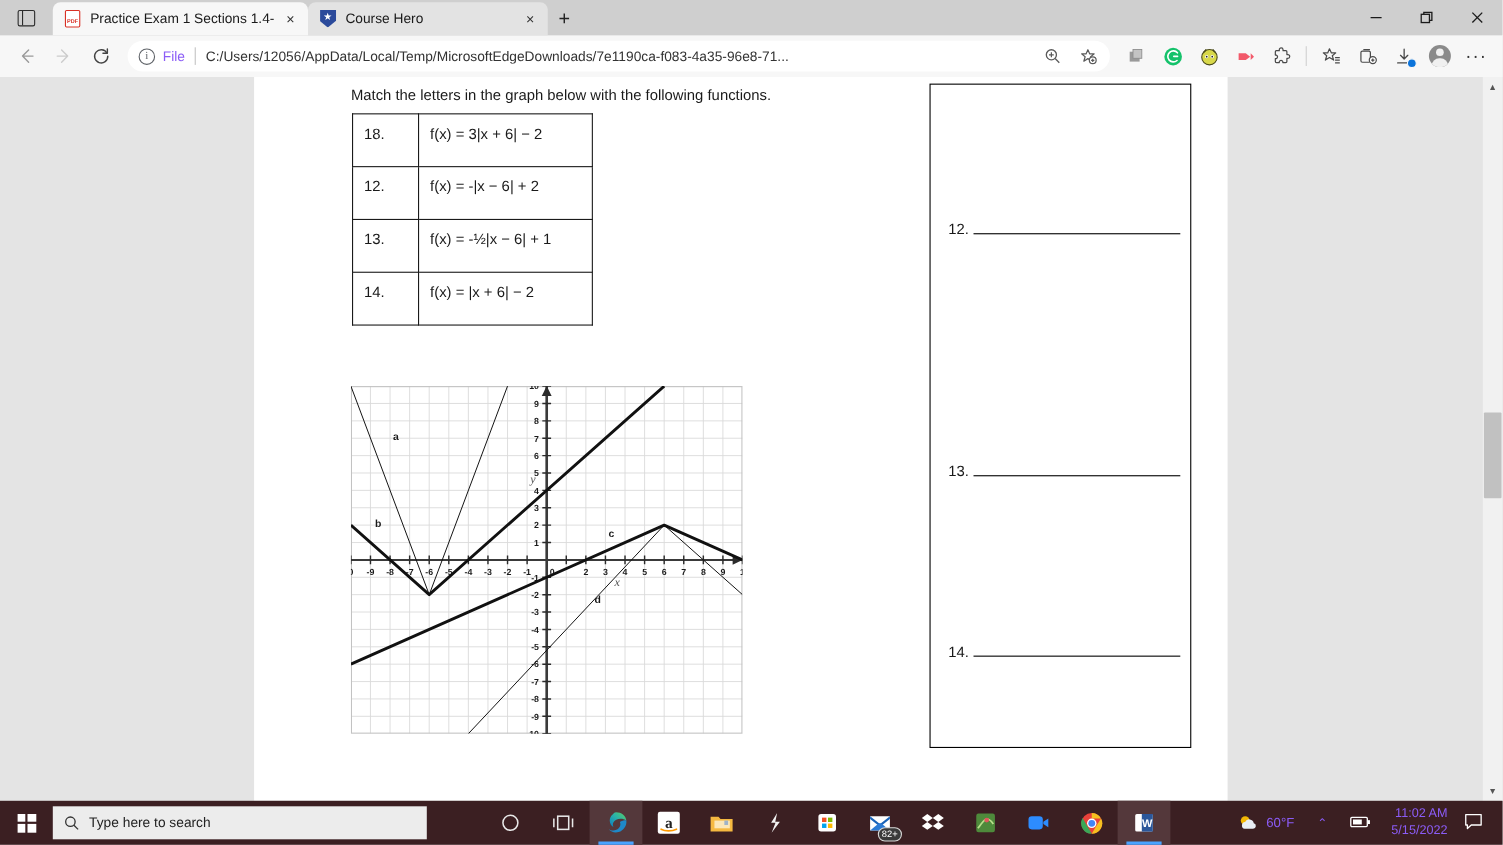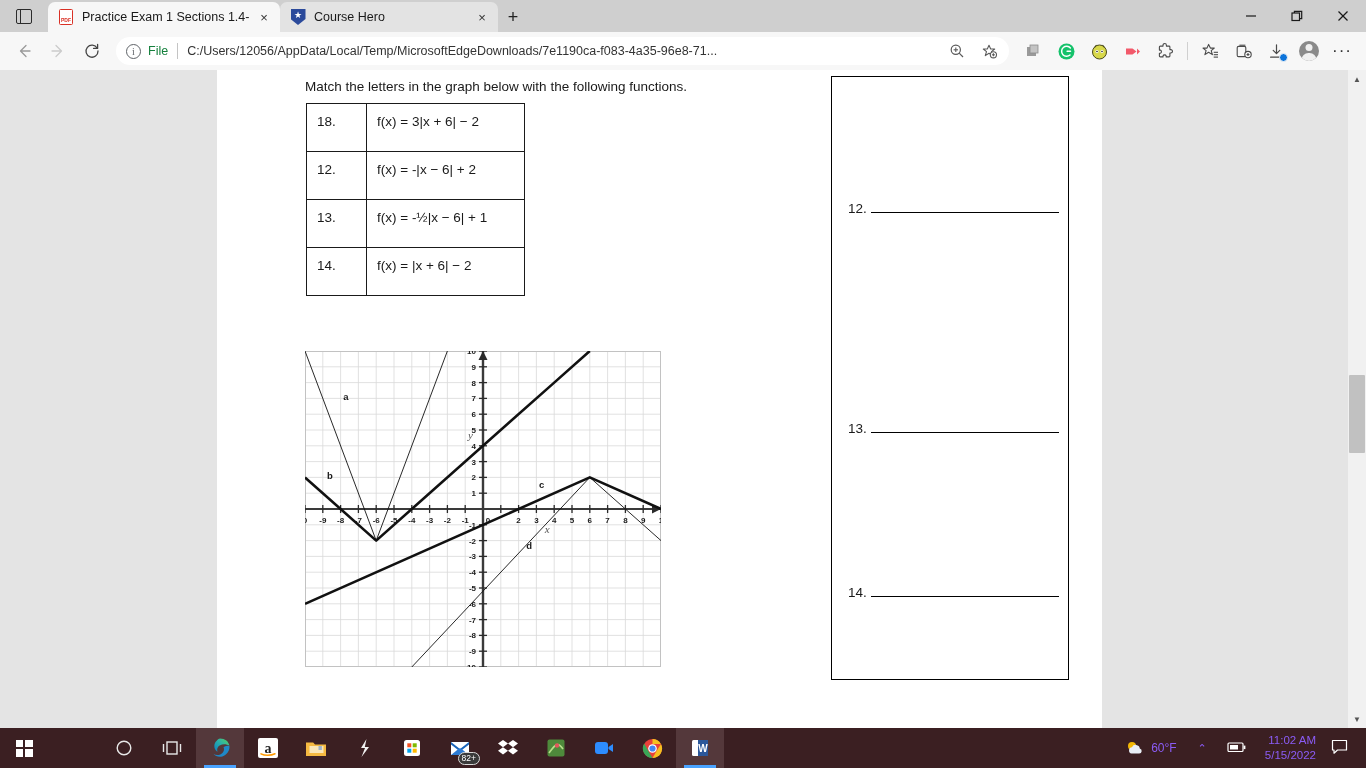--- a/index.html
+++ b/index.html
@@ -82,21 +82,21 @@
   .omnibox {
     flex: 1; height: 28px; background: #fff; border-radius: 14px;
     display: flex; align-items: center; padding: 0 4px 0 10px;
     margin: 0 6px; font-size: 12.5px; color: #222; min-width: 0;
   }
   .omnibox .info-ico {
     width: 15px; height: 15px; border: 1.3px solid #5f6368; border-radius: 50%;
     font-size: 10px; color: #5f6368; display: flex; align-items: center;
     justify-content: center; font-family: "Liberation Serif", serif; flex: 0 0 15px;
   }
-  .omnibox .filelabel { margin-left: 7px; color: #15803d; }
+  .omnibox .filelabel { margin-left: 7px; color: #8b5cf6; }
   .omnibox .divider {
     width: 1px; height: 16px; background: #c4c4c4; margin: 0 9px;
   }
   .omnibox .url {
     color: #333; white-space: nowrap; overflow: hidden; flex: 1;
   }
   .tb-right { display: flex; align-items: center; gap: 1px; }
   .ext-sep { width: 1px; height: 18px; background: #d0d0d0; margin: 0 5px; }
   .badge-dot {
     position: absolute; right: 4px; bottom: 4px; width: 9px; height: 9px;
@@ -116,21 +116,21 @@
     transform: translateX(-50%); width: 15px; height: 11px;
     border-radius: 7px 7px 0 0; background: #f0f0f0;
   }
 
   
   .viewer {
     position: absolute; left: 0; top: 70px; right: 0; bottom: 0;
     background: #e4e4e4; overflow: hidden;
   }
   .pdfpage {
-    position: absolute; left: 217px; top: 0; width: 885px; height: 658px;
+    position: absolute; left: 231px; top: 0; width: 885px; height: 658px;
     background: #fff;
   }
   .pdf-scrollbar {
     position: absolute; right: 0; top: 0; width: 18px; bottom: 0;
     background: #f1f1f1;
   }
   .sb-arrow {
     position: absolute; left: 0; width: 18px; height: 18px;
     display: flex; align-items: center; justify-content: center;
     color: #555; font-size: 8px;
@@ -577,20 +577,27 @@
 <div class="taskbar">
   <div class="start">
     <span class="winlogo">
         <i></i>
         <i></i>
         <i></i>
         <i></i>
       </span>
   </div>
 
+  <div class="searchbox">
+    <svg width="14" height="14" viewBox="0 0 14 14">
+      <circle cx="6" cy="6" r="4.3" fill="none" stroke="#333" stroke-width="1.2"></circle>
+      <line x1="9.2" y1="9.2" x2="13" y2="13" stroke="#333" stroke-width="1.2"></line>
+    </svg>
+    <span>Type here to search</span>
+  </div>
 
   <div class="tb-icons">
     <div class="tbi">
       <svg width="20" height="20" viewBox="0 0 20 20">
           <circle cx="10" cy="10" r="6.8" fill="none" stroke="#e8e8e8" stroke-width="1.4"></circle>
         </svg>
     </div>
     <div class="tbi">
       <svg width="22" height="20" viewBox="0 0 22 20">
         <rect x="6" y="4" width="10" height="12" fill="none" stroke="#e8e8e8" stroke-width="1.4"></rect>

